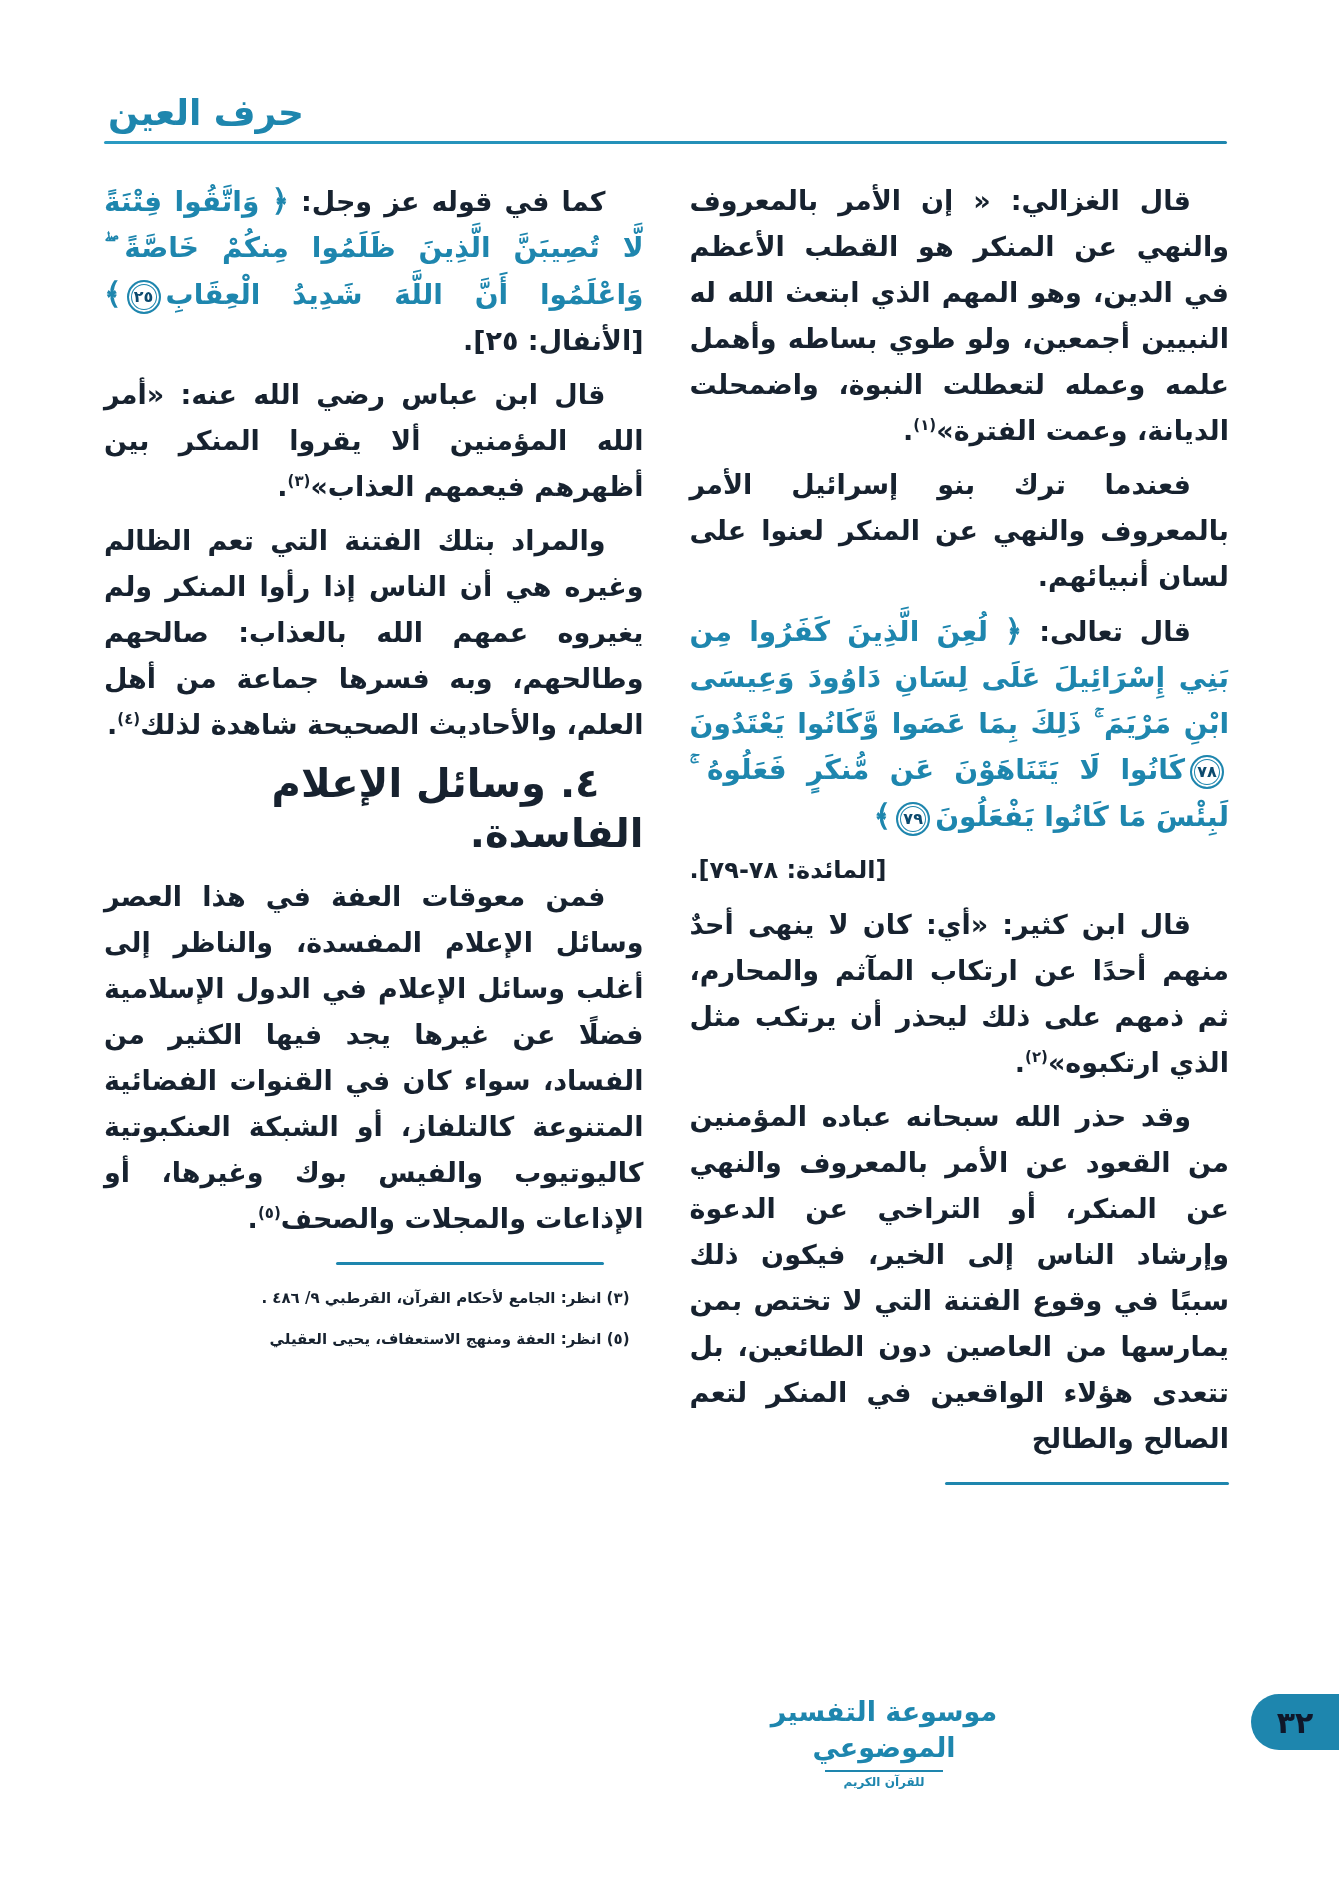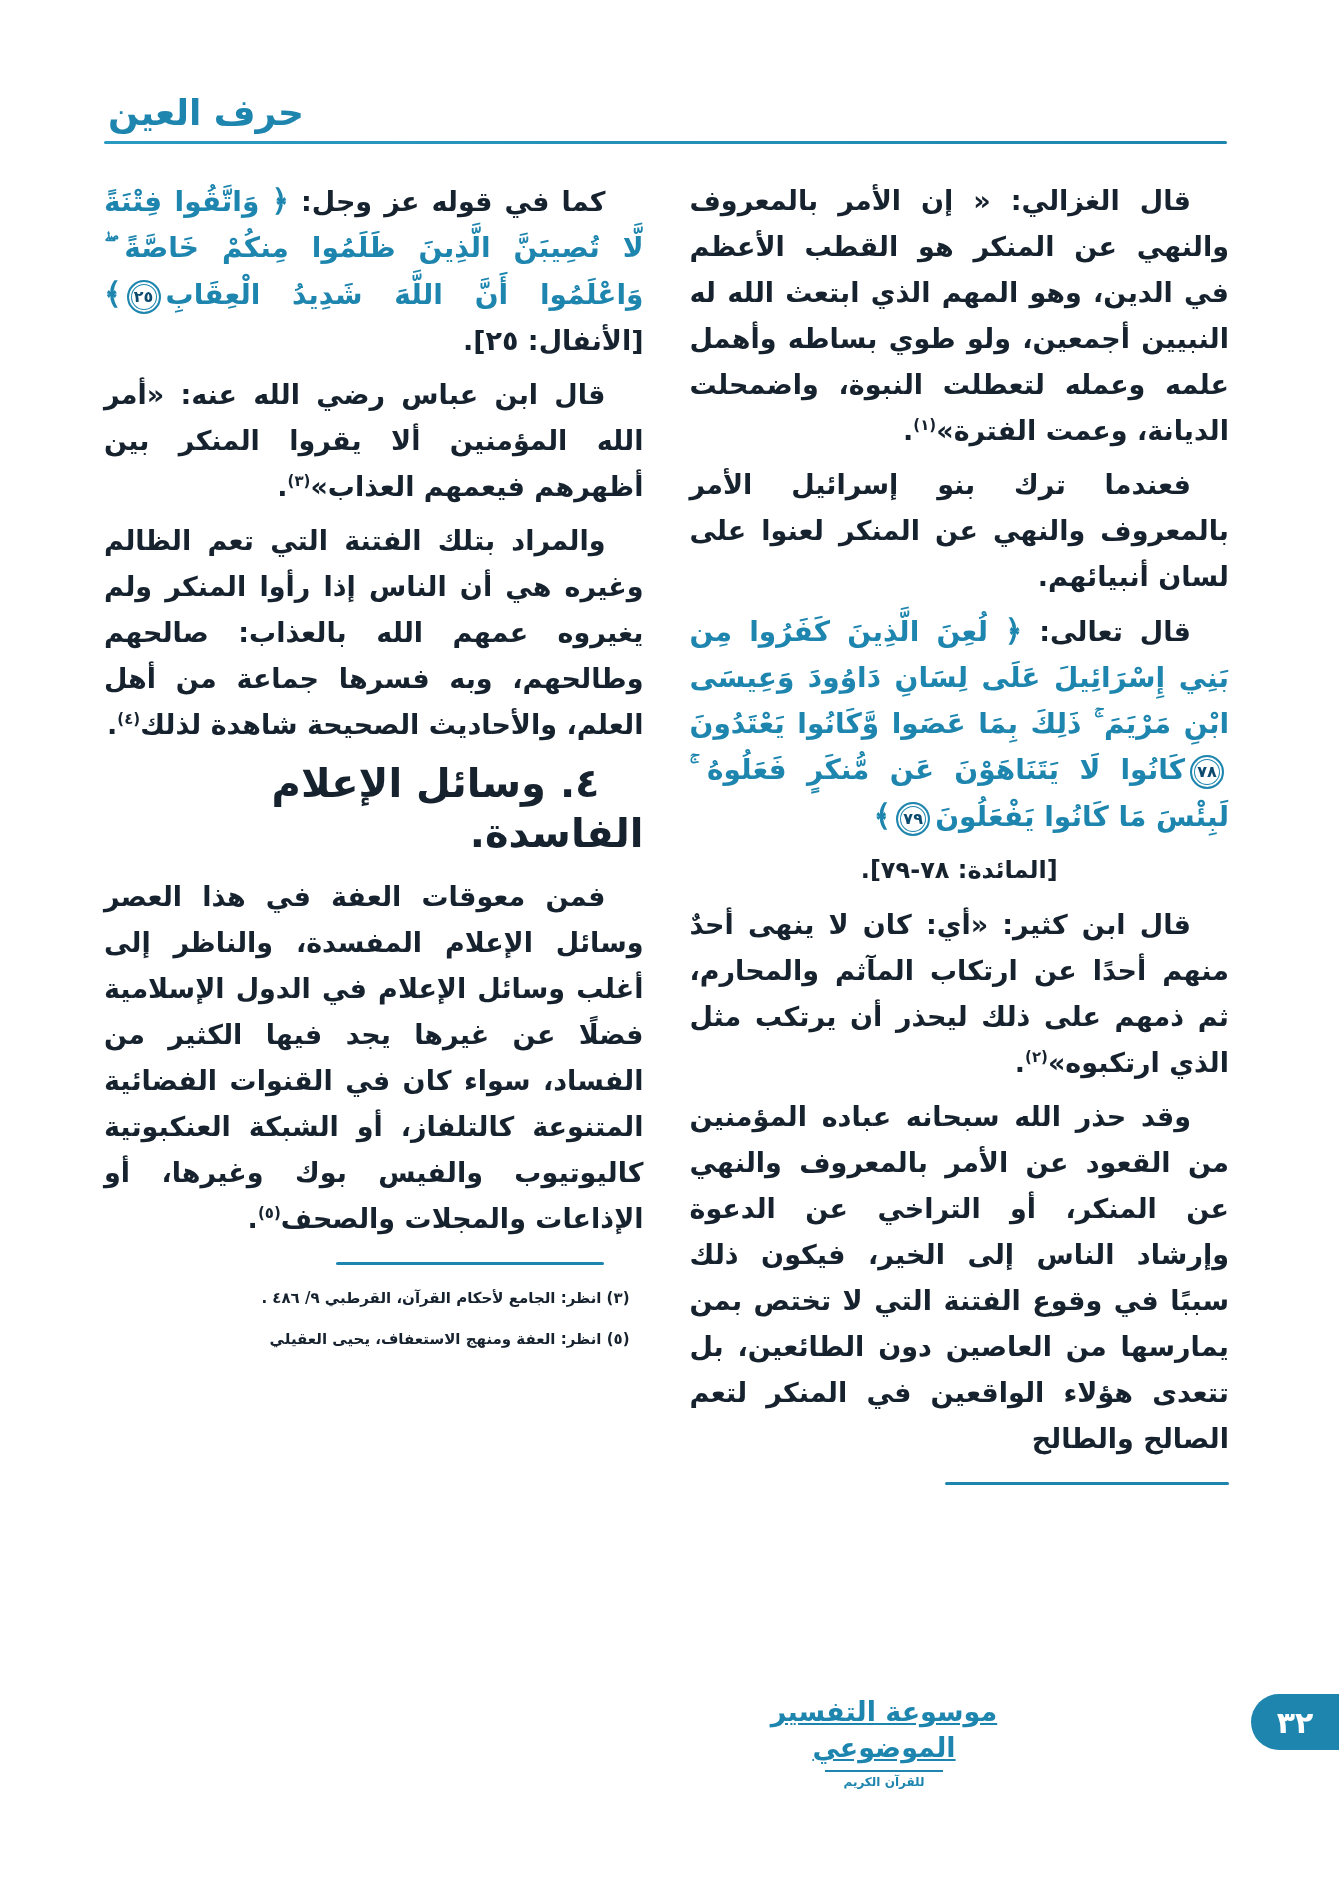--- a/index.html
+++ b/index.html
@@ -79,21 +79,21 @@
     font-size: 16px;
     font-weight: 700;
     vertical-align: middle;
     margin: 0 5px;
     text-indent: 0;
   }
   .verse-ref {
     font-size: 24px;
     font-weight: 700;
     color: #17222f;
-    text-align: center;
+    text-align: left;
     line-height: 44px;
     margin-bottom: 10px;
   }
 
   .heading {
     font-size: 40px;
     font-weight: 700;
     line-height: 50px;
     text-indent: 44px;
     margin: 10px 0 16px 0;
@@ -121,32 +121,31 @@
   .page-tab {
     position: absolute;
     left: auto; right: 0;
     bottom: 66px;
     width: 88px; height: 56px;
     background: #1e86ae;
     border-radius: 30px 0 0 30px;
     display: flex;
     align-items: center;
     justify-content: center;
-    color: #ffffff;
+    color: #0f172a;
     font-size: 30px;
     font-weight: 700;
   }
   .logo {
     position: absolute;
     bottom: 26px;
     right: 330px;
     width: 250px;
     text-align: center;
     color: #1e86ae;
-    text-decoration: underline;
   }
   .logo-line1 {
     font-size: 27px;
     font-weight: 700;
     line-height: 36px;
   }
   .logo-line2 {
     font-size: 12px;
     font-weight: 700;
     margin-top: 4px;

